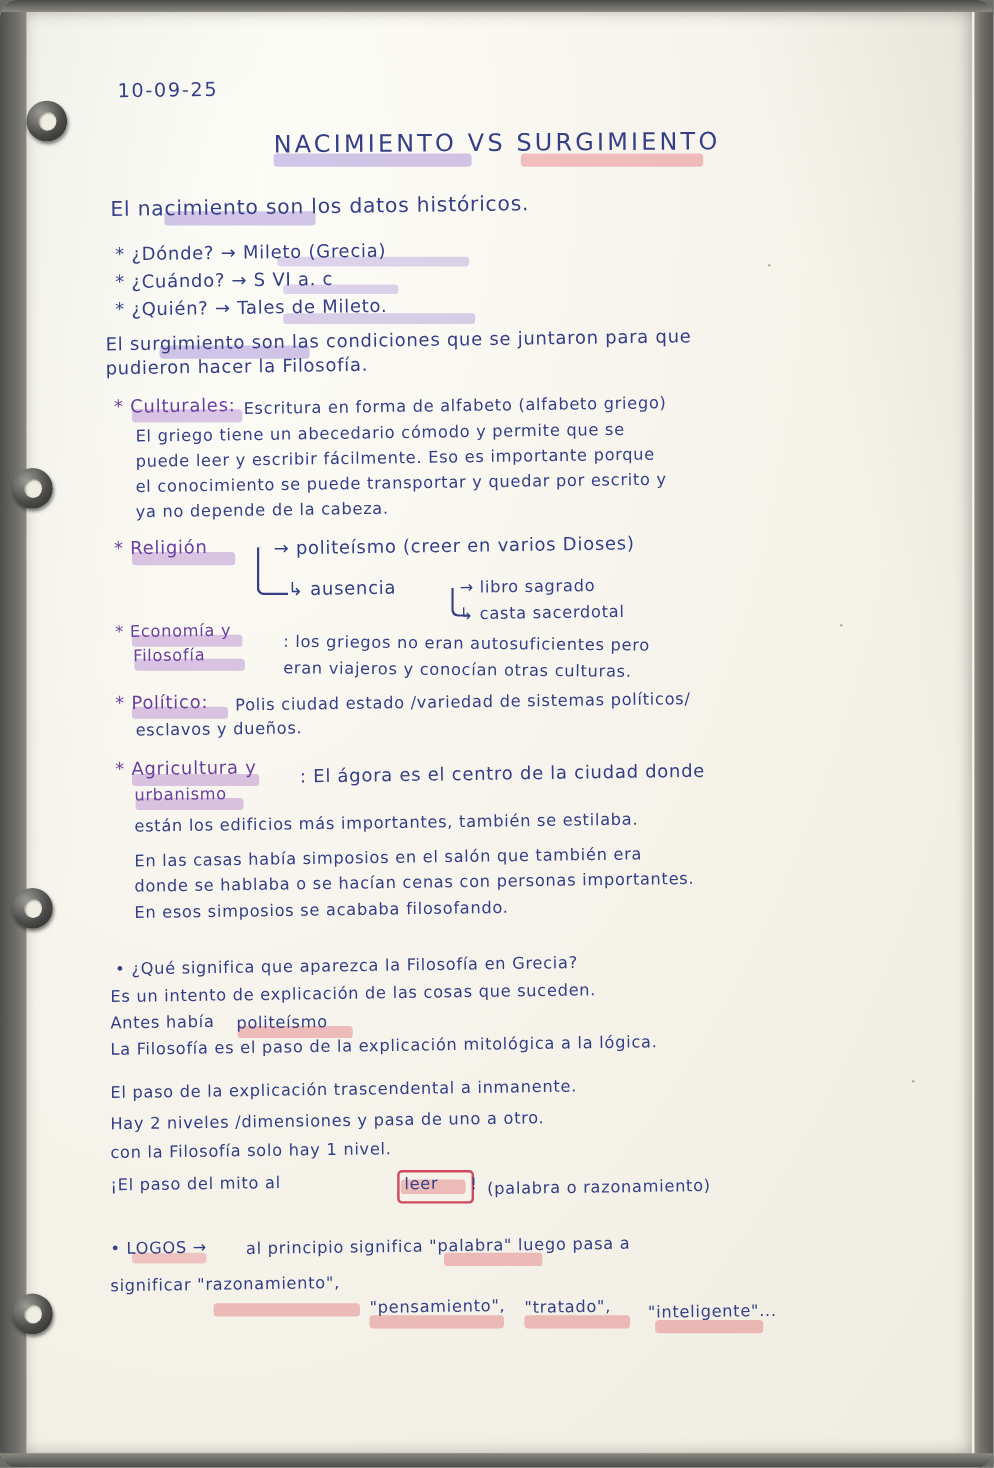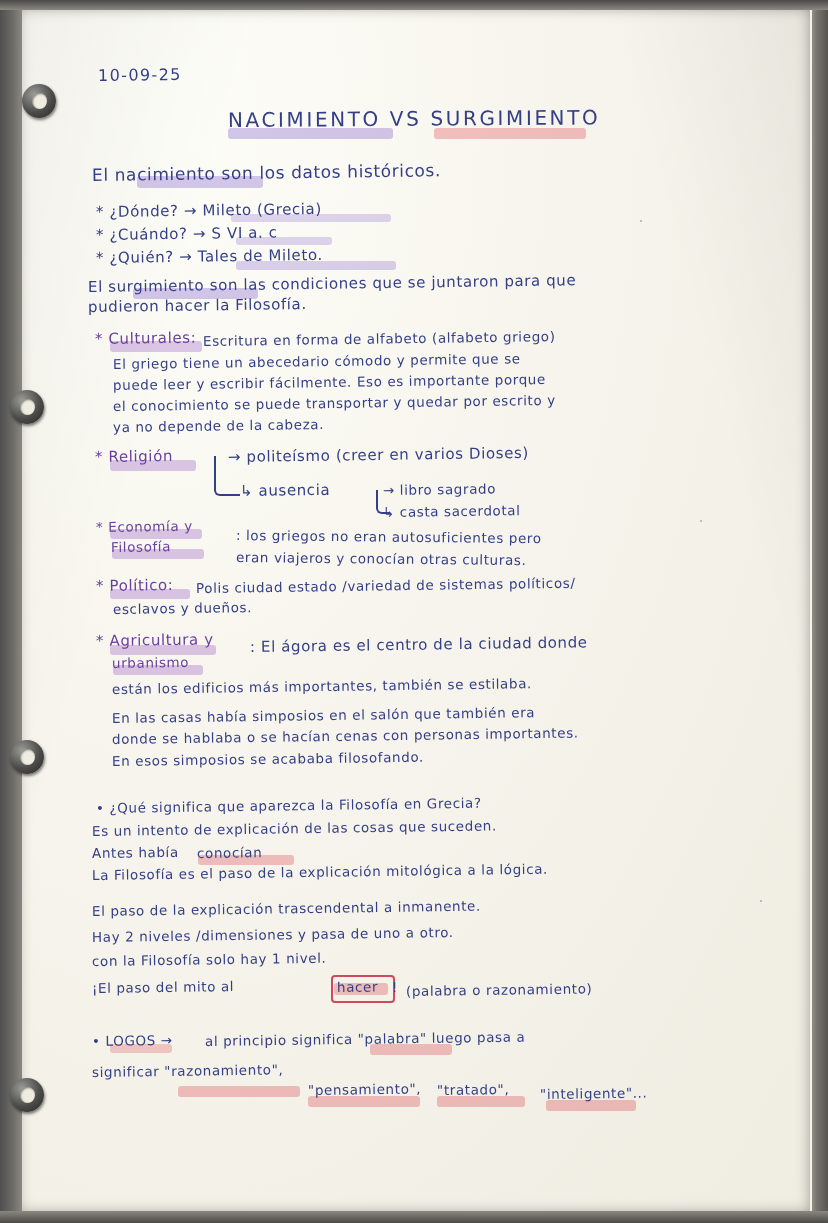--- a/index.html
+++ b/index.html
@@ -7,20 +7,21 @@
     padding: 0;
     background: #6b6b6b;
   }
   #page {
     position: relative;
     width: 828px;
     height: 1223px;
     overflow: hidden;
     background: #f4f1ea;
     font-family: "DejaVu Sans", sans-serif;
+    border-radius: 14px;
   }
   
   .sheet {
     position: absolute;
     left: 18px;
     top: 8px;
     width: 792px;
     height: 1205px;
     background:
       radial-gradient(ellipse at 20% 10%, #fdfdf8 0%, #f6f4ec 45%, #efece1 100%);
@@ -216,31 +217,31 @@
   <div class="hw sz-s ink-blue sk1" style="left:112px; top:681px;">están los edificios más importantes, también se estilaba.</div>
   <div class="hw sz-s ink-blue sk1" style="left:112px; top:710px;">En las casas había simposios en el salón que también era</div>
   <div class="hw sz-s ink-blue sk1" style="left:112px; top:731px;">donde se hablaba o se hacían cenas con personas importantes.</div>
   <div class="hw sz-s ink-blue sk1" style="left:112px; top:753px;">En esos simposios se acababa filosofando.</div>
 
   <div class="hw sz-s ink-blue sk1" style="left:96px; top:800px;">• ¿Qué significa que aparezca la Filosofía en Grecia?</div>
   <div class="hw sz-s ink-blue sk1" style="left:92px; top:823px;">Es un intento de explicación de las cosas que suceden.</div>
 
   <div class="hl hl-pink" style="left:198px; top:855px; width:96px; height:10px;"></div>
   <div class="hw sz-s ink-blue sk1" style="left:92px; top:845px;">Antes había</div>
-  <div class="hw sz-s ink-blue sk1" style="left:197px; top:845px;">conocían</div>
+  <div class="hw sz-s ink-blue sk1" style="left:197px; top:845px;">politeísmo</div>
 
   <div class="hw sz-s ink-blue sk1" style="left:92px; top:867px;">La Filosofía es el paso de la explicación mitológica a la lógica.</div>
   <div class="hw sz-s ink-blue sk1" style="left:92px; top:903px;">El paso de la explicación trascendental a inmanente.</div>
   <div class="hw sz-s ink-blue sk1" style="left:92px; top:929px;">Hay 2 niveles /dimensiones y pasa de uno a otro.</div>
   <div class="hw sz-s ink-blue sk1" style="left:92px; top:953px;">con la Filosofía solo hay 1 nivel.</div>
 
   <div class="hw sz-s ink-blue sk1" style="left:92px; top:980px;">¡El paso del mito al</div>
   <div class="box-red" style="left:331px; top:975px; width:60px; height:24px;"></div>
   <div class="hl hl-pink" style="left:334px; top:983px; width:54px; height:12px;"></div>
-  <div class="hw sz-s ink-blue sk1" style="left:337px; top:979px;">hacer</div>
+  <div class="hw sz-s ink-blue sk1" style="left:337px; top:979px;">leer</div>
   <div class="hw sz-s ink-blue sk1" style="left:392px; top:979px;">!</div>
   <div class="hw sz-s ink-blue sk1" style="left:406px; top:983px;">(palabra o razonamiento)</div>
 
   <div class="hw sz-s ink-blue sk1" style="left:92px; top:1033px;">• LOGOS →</div>
   <div class="hl hl-pink" style="left:110px; top:1044px; width:62px; height:9px; opacity:.5;"></div>
   <div class="hw sz-s ink-blue sk1" style="left:205px; top:1033px;">al principio significa "palabra" luego pasa a</div>
   <div class="hl hl-pink" style="left:370px; top:1044px; width:82px; height:11px;"></div>
 
   <div class="hw sz-s ink-blue sk1" style="left:92px; top:1064px;">significar "razonamiento",</div>
   <div class="hl hl-pink" style="left:178px; top:1086px; width:122px; height:11px;"></div>

